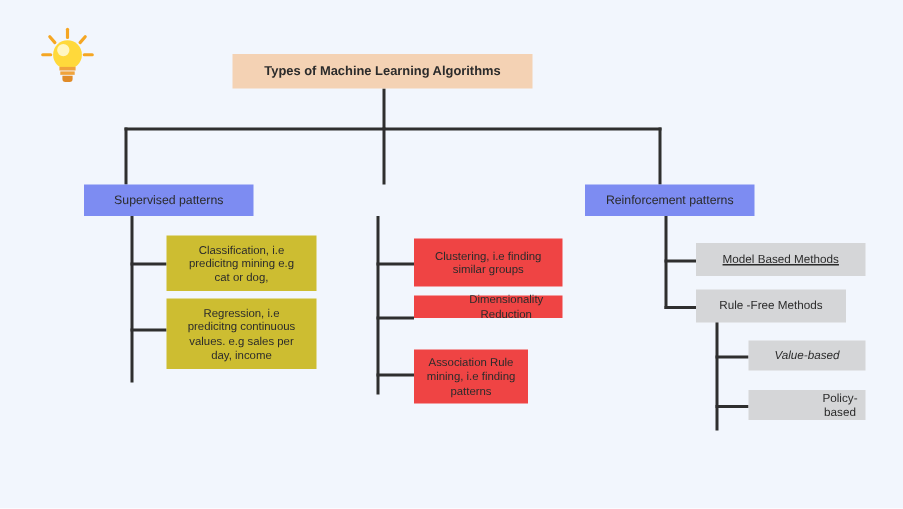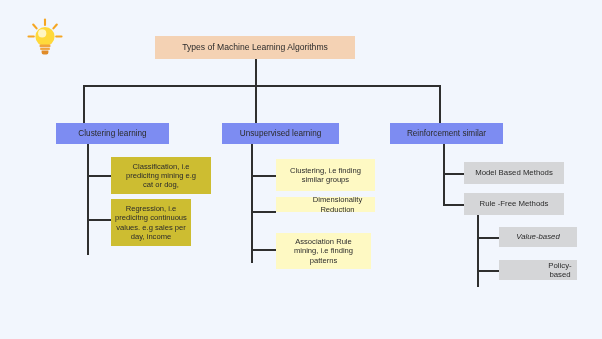--- a/index.html
+++ b/index.html
@@ -23,31 +23,32 @@
     justify-content: center;
     text-align: center;
     color: #2b2b2b;
     line-height: 1.22;
     padding: 2px 4px;
     white-space: pre-line;
   }
   .root {
     background: #f4d2b4;
     font-size: 8.6px;
+    font-weight: bold;
   }
   .cat {
     background: #7d8cf2;
     font-size: 8.2px;
   }
   .leaf-yellow {
     background: #cdbd31;
     font-size: 7.6px;
   }
   .leaf-orange {
-    background: #fef9c3;
+    background: #ef4444;
     font-size: 7.6px;
   }
   .leaf-gray {
     background: #d5d6d8;
     font-size: 7.8px;
   }
   .conn {
     position: absolute;
     background: #2f2f2f;
   }
@@ -103,39 +104,38 @@
   <div class="conn vline" style="left:443px; top:144px; height:62px;"></div>
   <div class="conn hline" style="left:443px; top:173px; width:21px;"></div>
   <div class="conn hline" style="left:443px; top:204px; width:21px;"></div>
 
   <div class="conn vline" style="left:477px; top:214px; height:73px;"></div>
   <div class="conn hline" style="left:477px; top:237px; width:22px;"></div>
   <div class="conn hline" style="left:477px; top:270px; width:22px;"></div>
 
   <div class="node root" style="left:155px; top:36px; width:200px; height:23px;">Types of Machine Learning Algorithms</div>
 
-  <div class="node cat" style="left:56px; top:123px; width:113px; height:21px;">Clustering learning</div>
-  <div class="node cat" style="left:222px; top:123px; width:117px; height:21px;">Unsupervised learning</div>
-  <div class="node cat" style="left:390px; top:123px; width:113px; height:21px;">Reinforcement similar</div>
+  <div class="node cat" style="left:56px; top:123px; width:113px; height:21px;">Supervised patterns</div>
+  <div class="node cat" style="left:390px; top:123px; width:113px; height:21px;">Reinforcement patterns</div>
 
   <div class="node leaf-yellow" style="left:111px; top:157px; width:100px; height:37px;">Classification, i.e
 predicitng mining e.g
 cat or dog,</div>
-  <div class="node leaf-yellow" style="left:111px; top:199px; width:80px; height:47px;">Regression, i.e
+  <div class="node leaf-yellow" style="left:111px; top:199px; width:100px; height:47px;">Regression, i.e
 predicitng continuous
 values. e.g sales per
 day, income</div>
 
   <div class="node leaf-orange" style="left:276px; top:159px; width:99px; height:32px;">Clustering, i.e finding
 similar groups</div>
   <div class="node leaf-orange" style="left:276px; top:197px; width:99px; height:15px;padding-left:28px;">Dimensionality
 Reduction</div>
-  <div class="node leaf-orange" style="left:276px; top:233px; width:95px; height:36px;">Association Rule
+  <div class="node leaf-orange" style="left:276px; top:233px; width:76px; height:36px;">Association Rule
 mining, i.e finding
 patterns</div>
 
-  <div class="node leaf-gray" style="left:464px; top:162px; width:100px; height:22px;">Model Based Methods</div>
+  <div class="node leaf-gray" style="left:464px; top:162px; width:113px; height:22px;text-decoration:underline;">Model Based Methods</div>
   <div class="node leaf-gray" style="left:464px; top:193px; width:100px; height:22px;">Rule -Free Methods</div>
 
   <div class="node leaf-gray" style="left:499px; top:227px; width:78px; height:20px;font-style:italic;">Value-based</div>
   <div class="node leaf-gray" style="left:499px; top:260px; width:78px; height:20px;padding-left:48px;">Policy-based</div>
 
 </div>
 
 </body></html>

